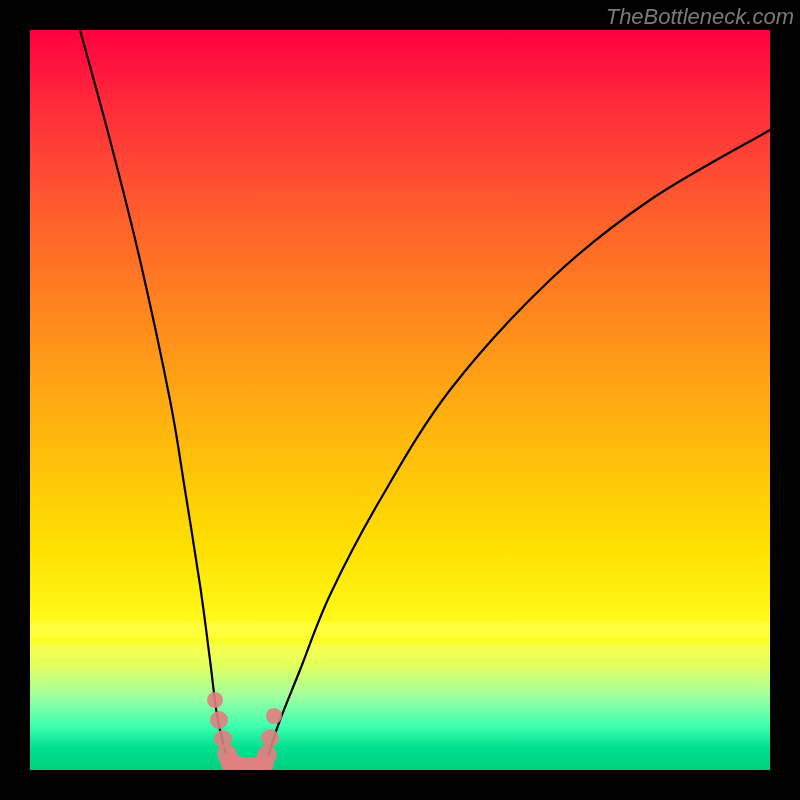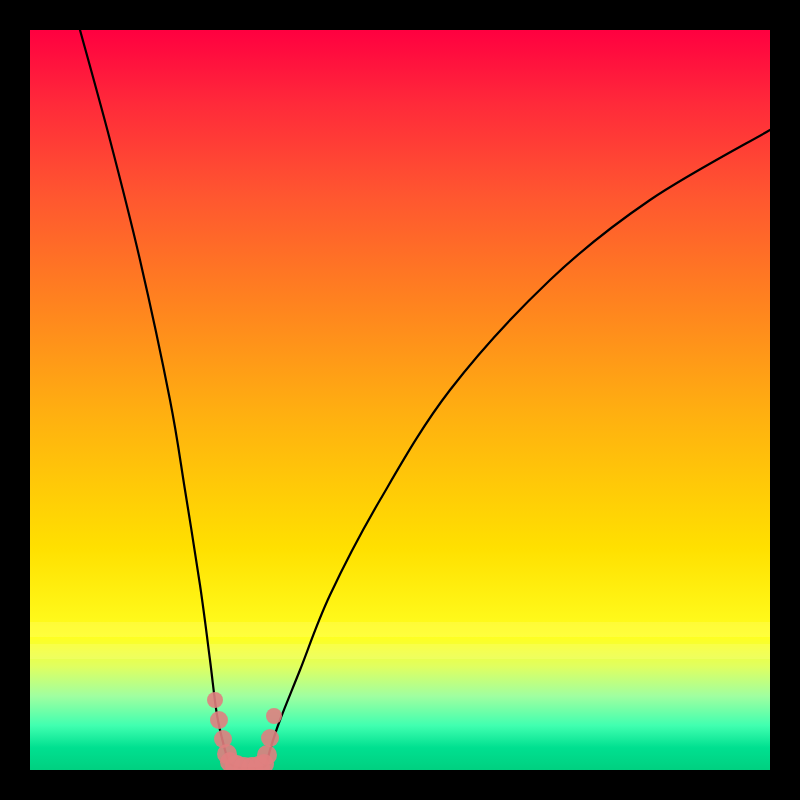--- a/index.html
+++ b/index.html
@@ -22,20 +22,21 @@
   .whitebar{position:absolute;left:0;width:100%;background:#ffff90;opacity:0.25}
   .wbar1{top:80%;height:2%}
   .wbar2{top:83%;height:2%}
   .wm{position:absolute;right:6px;top:4px;font:italic 22px Arial,Helvetica,sans-serif;color:#7a7a7a;z-index:5}
   svg{position:absolute;left:30px;top:30px;width:740px;height:740px}
 </style>
 </head>
 <body>
 
 <div class="frame">
+  <div class="wm">TheBottleneck.com</div>
   <div class="plot">
     <div class="whitebar wbar1"></div>
     <div class="whitebar wbar2"></div>
   </div>
   <svg viewBox="0 0 740 740">
     <g id="curves">
         <path d="M 50 0 C 55.0 18.3, 70.0 71.7, 80 110 C 90.0 148.3, 100.0 186.7, 110 230 C 120.0 273.3, 132.5 331.7, 140 370 C 147.5 408.3, 150.0 429.2, 155 460 C 160.0 490.8, 165.8 526.7, 170 555 C 174.2 583.3, 177.2 608.3, 180 630 C 182.8 651.7, 184.5 670.0, 187 685 C 189.5 700.0, 193.0 712.0, 195 720 C 197.0 728.0, 198.3 730.8, 199 733" fill="none" stroke="#000" stroke-width="2.2" stroke-linecap="round"></path>
         <path d="M 237 733 C 237.5 730.8, 237.8 727.2, 240 720 C 242.2 712.8, 245.0 703.3, 250 690 C 255.0 676.7, 261.7 660.8, 270 640 C 278.3 619.2, 286.7 593.3, 300 565 C 313.3 536.7, 330.0 504.2, 350 470 C 370.0 435.8, 391.7 396.7, 420 360 C 448.3 323.3, 486.7 281.7, 520 250 C 553.3 218.3, 583.3 195.0, 620 170 C 656.7 145.0, 720.0 111.7, 740 100" fill="none" stroke="#000" stroke-width="2.2" stroke-linecap="round"></path>
         <path d="M 199 733 C 200.0 733.7, 202.8 736.2, 205 737 C 207.2 737.8, 209.5 737.8, 212 738 C 214.5 738.2, 217.3 738.0, 220 738 C 222.7 738.0, 225.7 738.2, 228 738 C 230.3 737.8, 232.5 737.8, 234 737 C 235.5 736.2, 236.5 733.7, 237 733" fill="none" stroke="#000" stroke-width="2.2" stroke-linecap="round"></path>
       </g>

